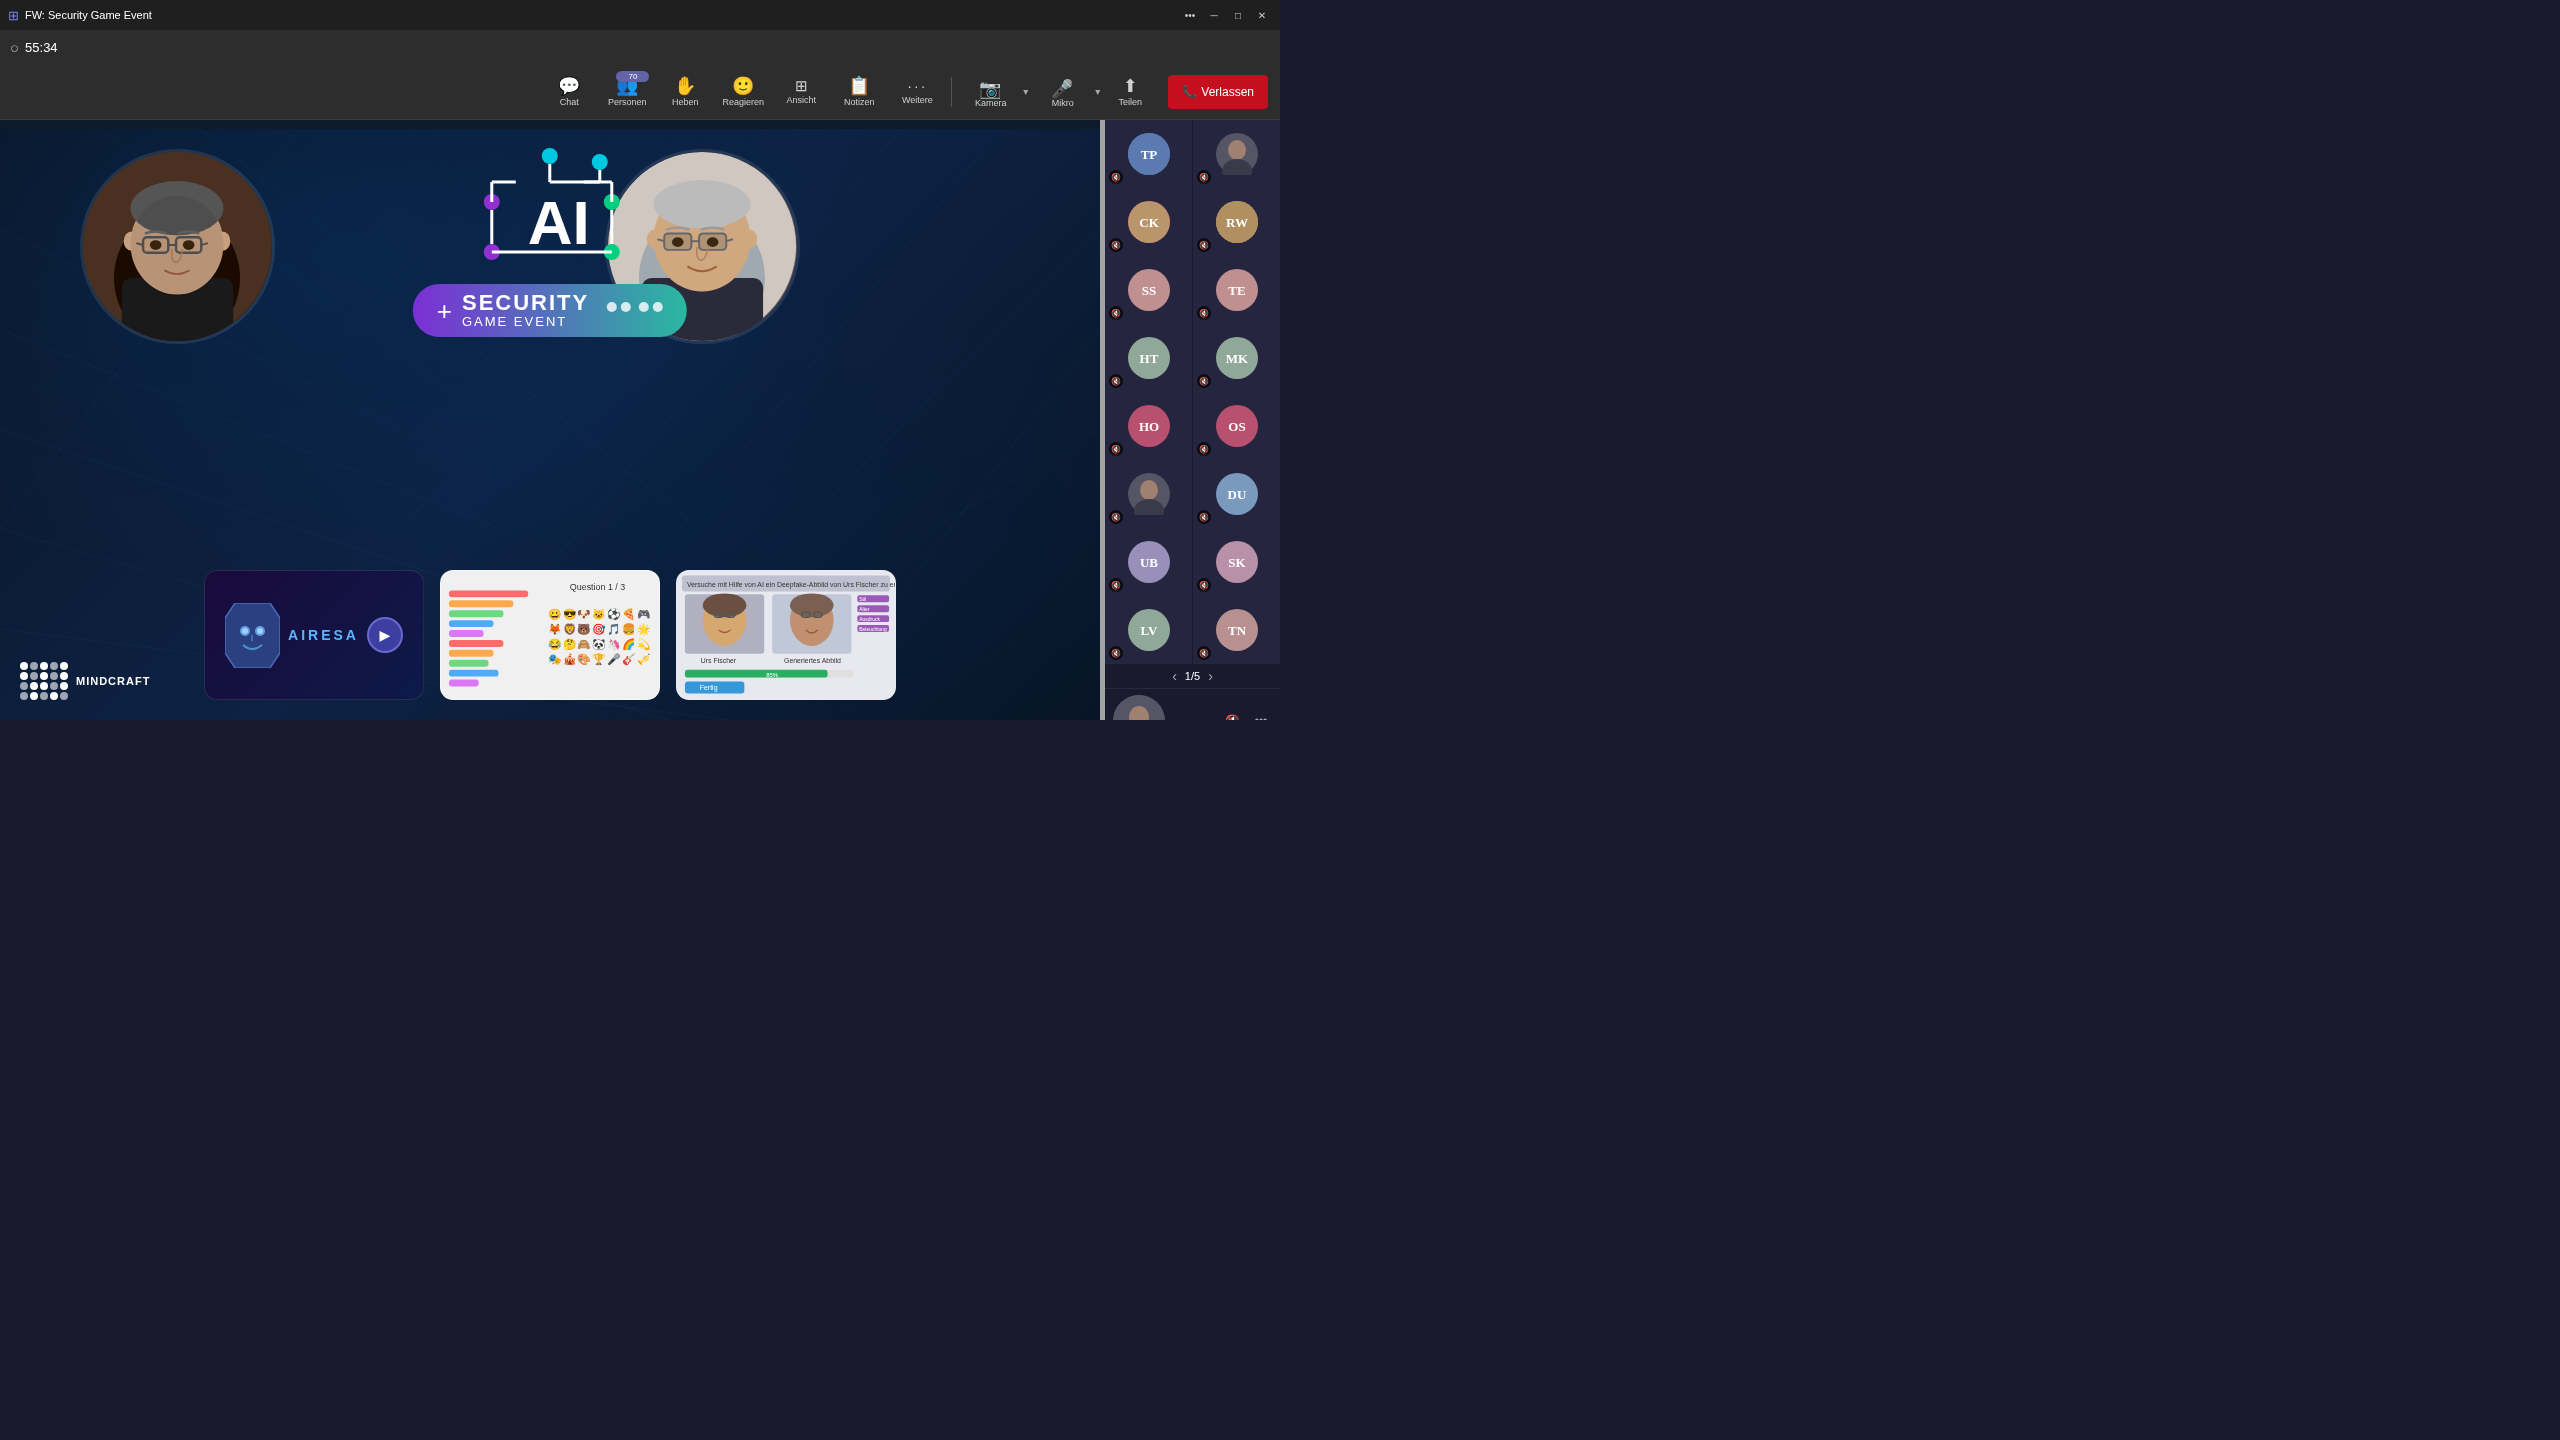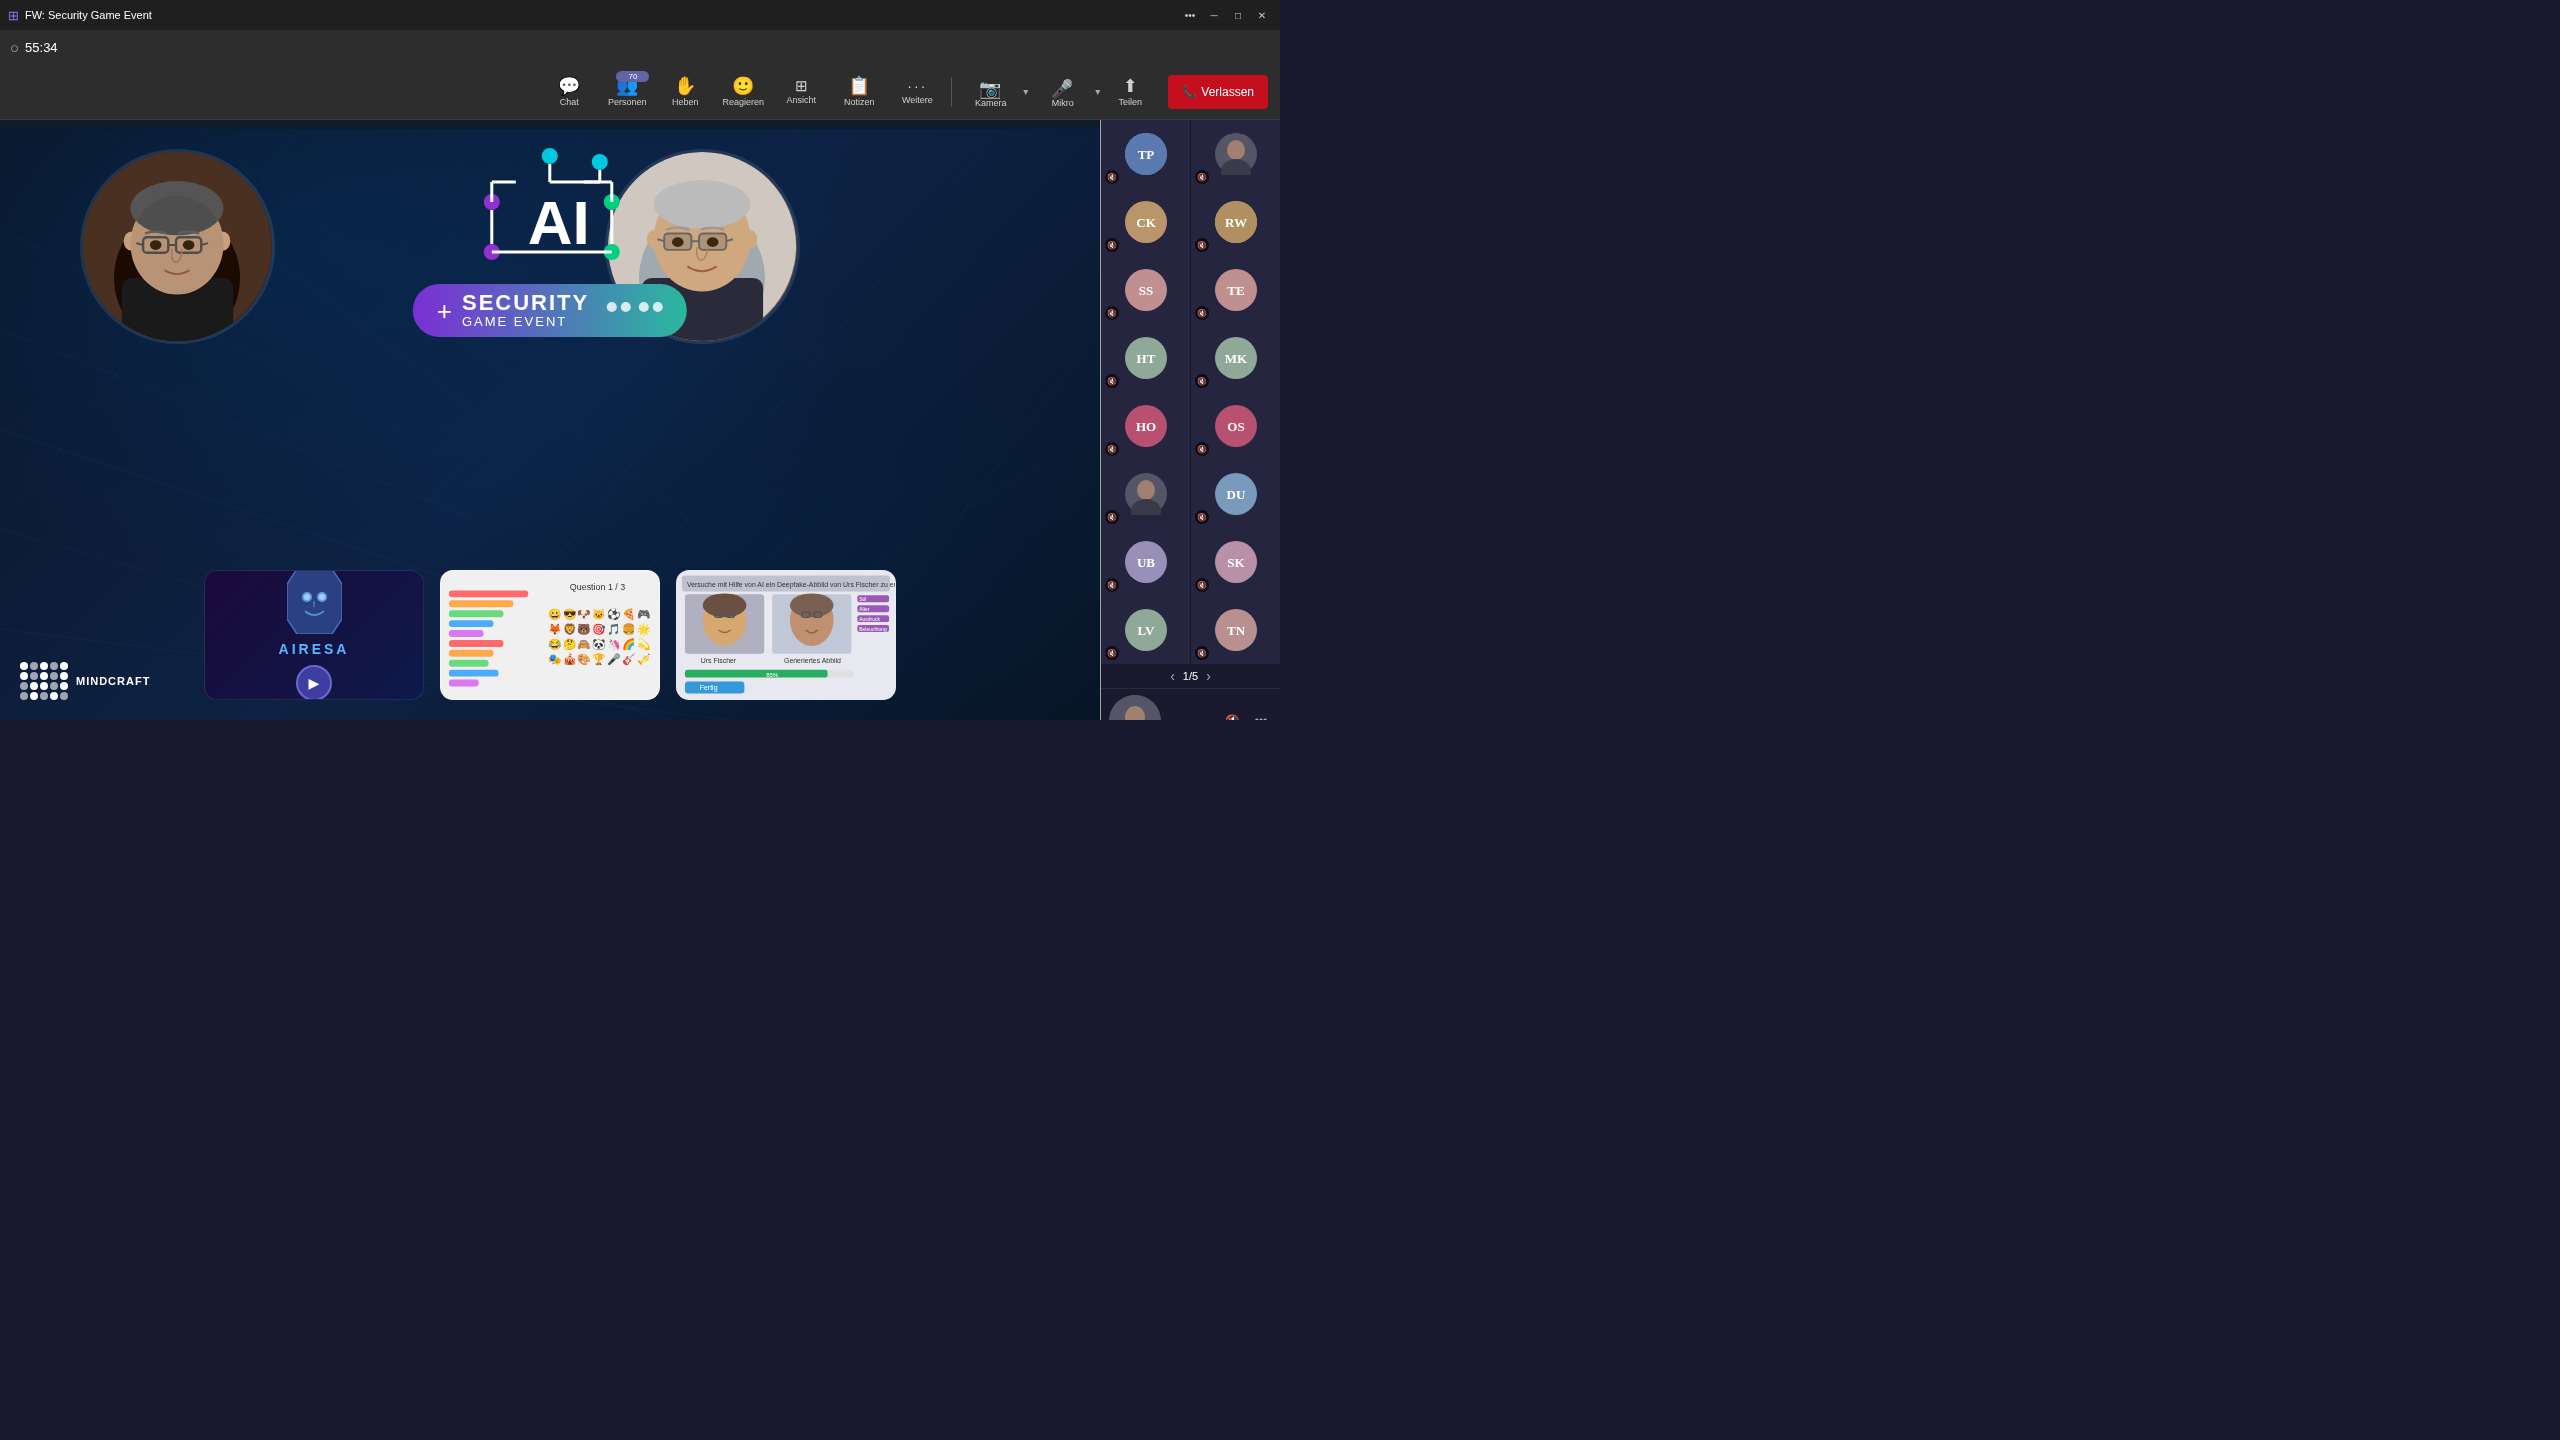--- a/index.html
+++ b/index.html
@@ -279,21 +279,21 @@
     }
     .card-quiz {
       background: #f5f5f5;
     }
     .card-deepfake {
       background: #e8e8f0;
     }
     
     .airesa-logo {
       display: flex;
-      flex-direction: column;
+      flex-direction: row;
       align-items: center;
       gap: 8px;
     }
     .airesa-play {
       width: 36px;
       height: 36px;
       border-radius: 50%;
       background: rgba(80,80,200,0.7);
       display: flex;
       align-items: center;
@@ -330,21 +330,21 @@
       font-size: 11px;
       font-weight: 600;
       letter-spacing: 1px;
     }
     
     #participants-panel {
       width: 180px;
       background: #1a1a2e;
       display: flex;
       flex-direction: column;
-      border-left: 1px solid #a3a3a3;
+      border-left: 5px solid #a3a3a3;
       overflow: hidden;
     }
     .participant-row {
       display: flex;
       gap: 1px;
     }
     .participant-tile {
       flex: 1;
       height: 68px;
       position: relative;

